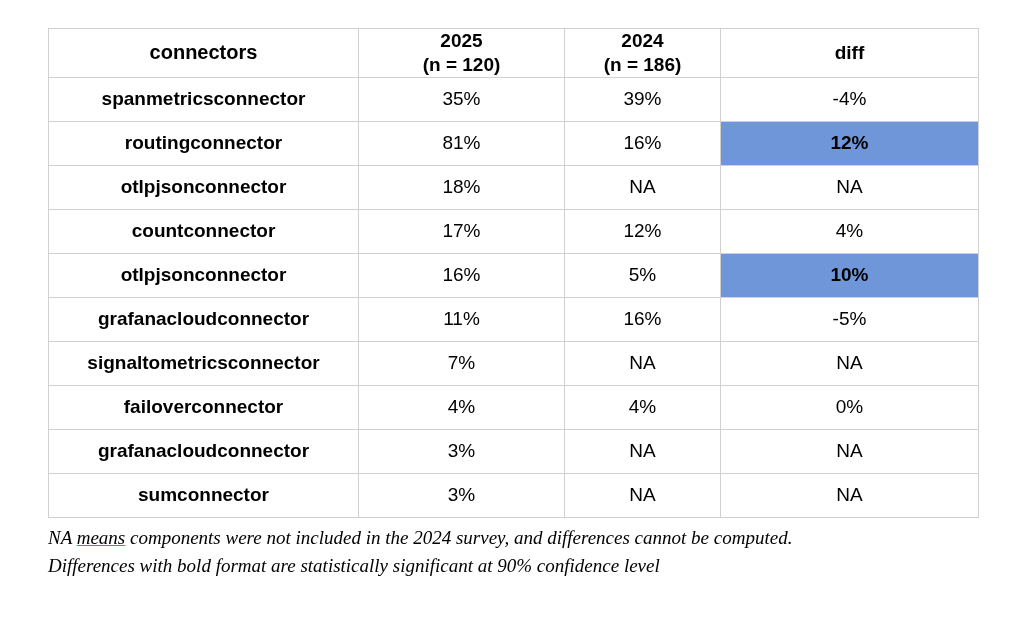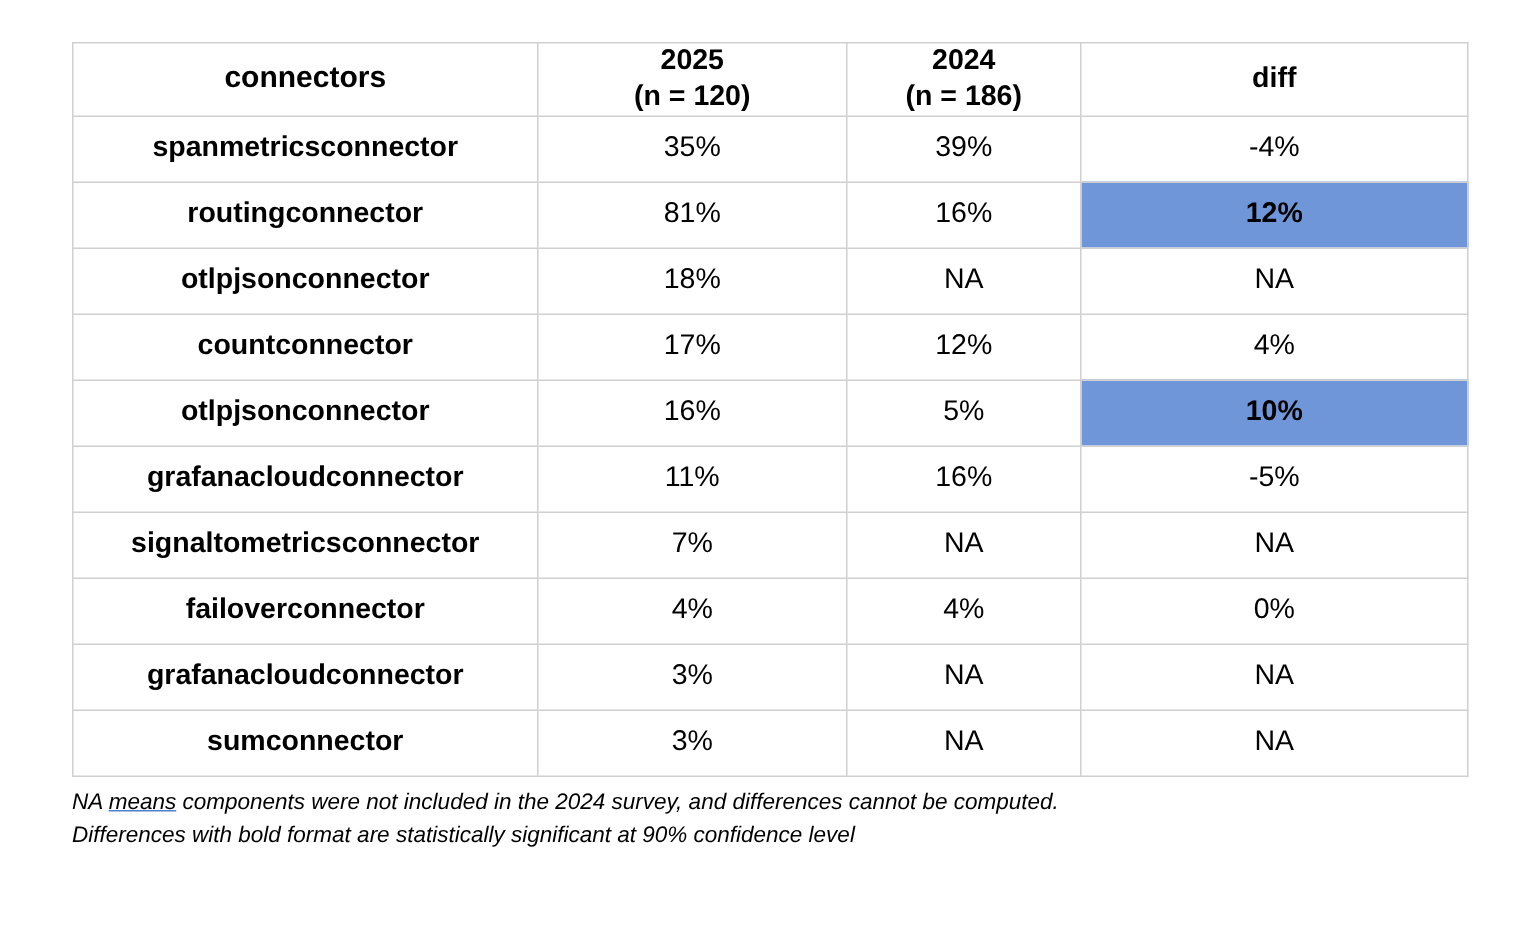--- a/index.html
+++ b/index.html
@@ -63,22 +63,23 @@
     font-size: 19px;
   }
   td.value.highlight {
     background: #6f96d8;
     font-weight: bold;
   }
   .footnotes {
     width: 930px;
     margin-top: 6px;
     font-style: italic;
-    font-size: 15px;
+    font-size: 19px;
     line-height: 1.5;
+    font-family: Liberation Serif, serif;
   }
   .footnotes .fn-line {
     display: block;
     white-space: nowrap;
   }
   .footnotes .underlined {
     text-decoration: underline;
     text-decoration-color: #4e7fd0;
   }
 </style>

